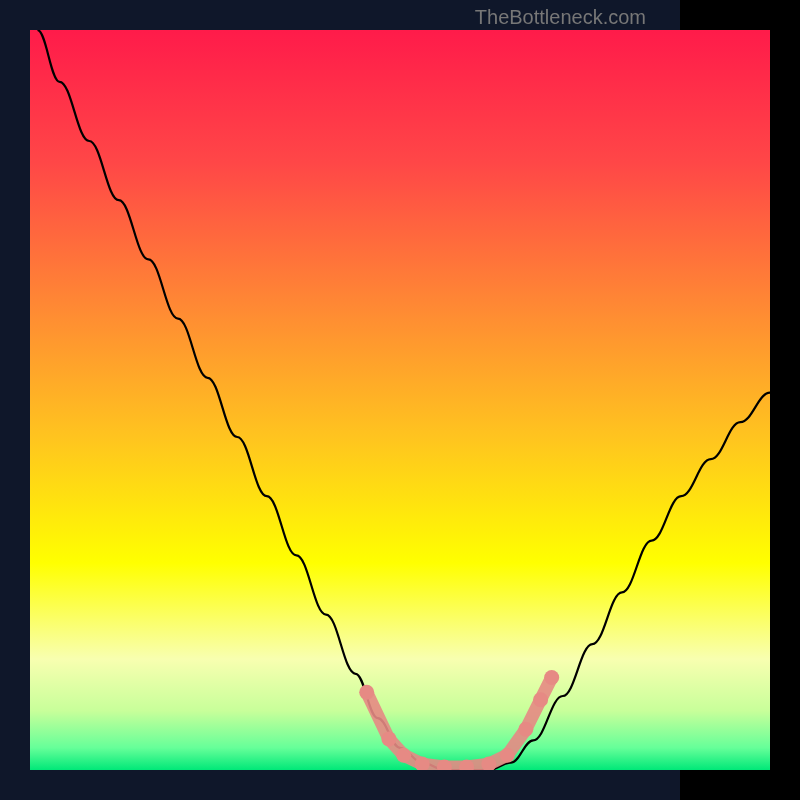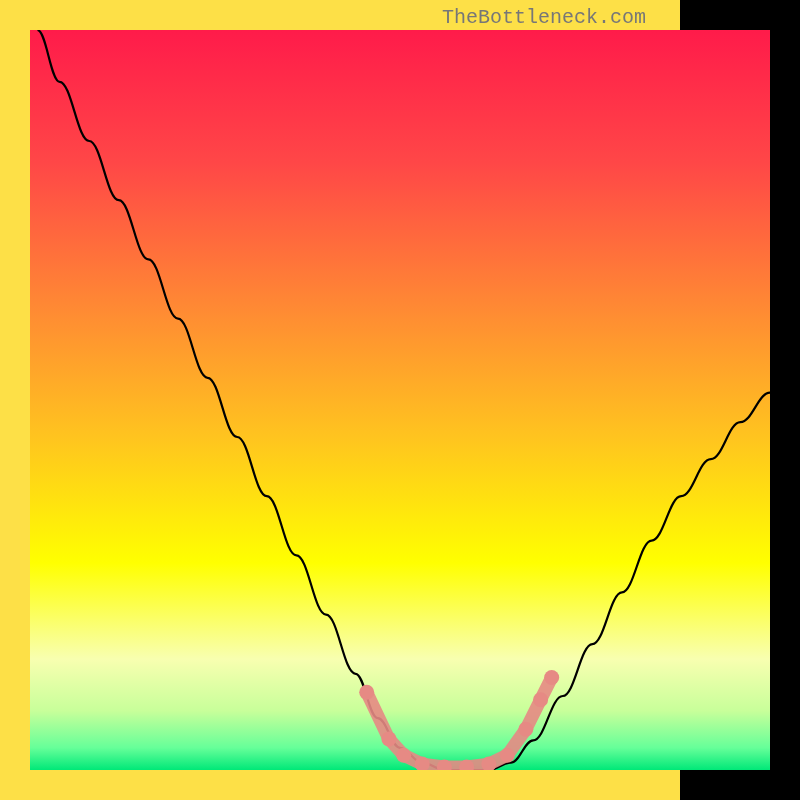--- a/index.html
+++ b/index.html
@@ -8,22 +8,21 @@
     width: 800px;
     height: 800px;
     overflow: hidden;
     background: #000;
     font-family: Arial, Helvetica, sans-serif;
   }
   .frame {
     position: absolute;
     left: 0; top: 0;
     width: 680px; height: 800px;
-    background: #fde047;
-    font-family: Liberation Mono, monospace;
+    background: #0f172a;
   }
   .plot {
     position: absolute;
     left: 30px;
     top: 30px;
     width: 740px;
     height: 740px;
     overflow: hidden;
   }
   .gradient {

